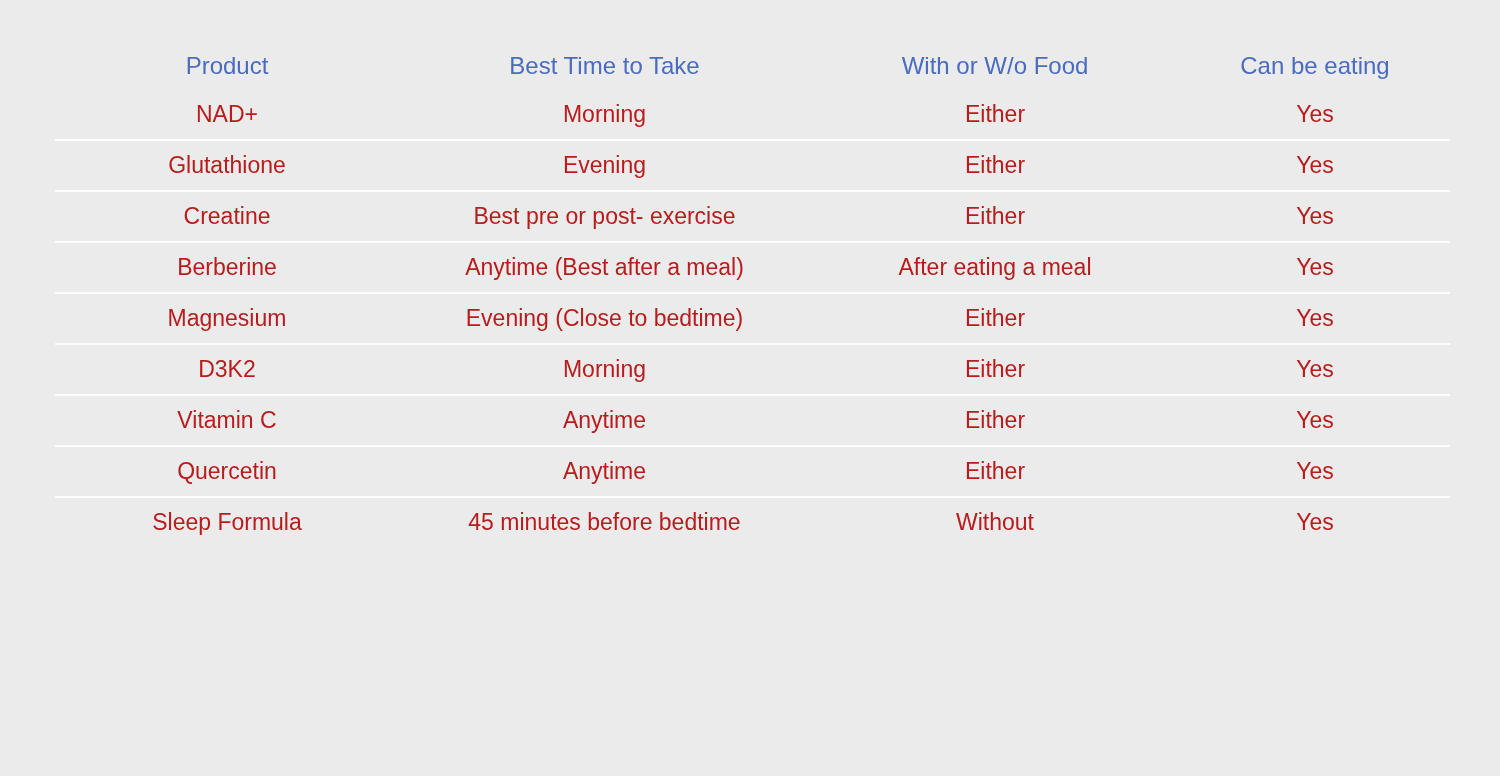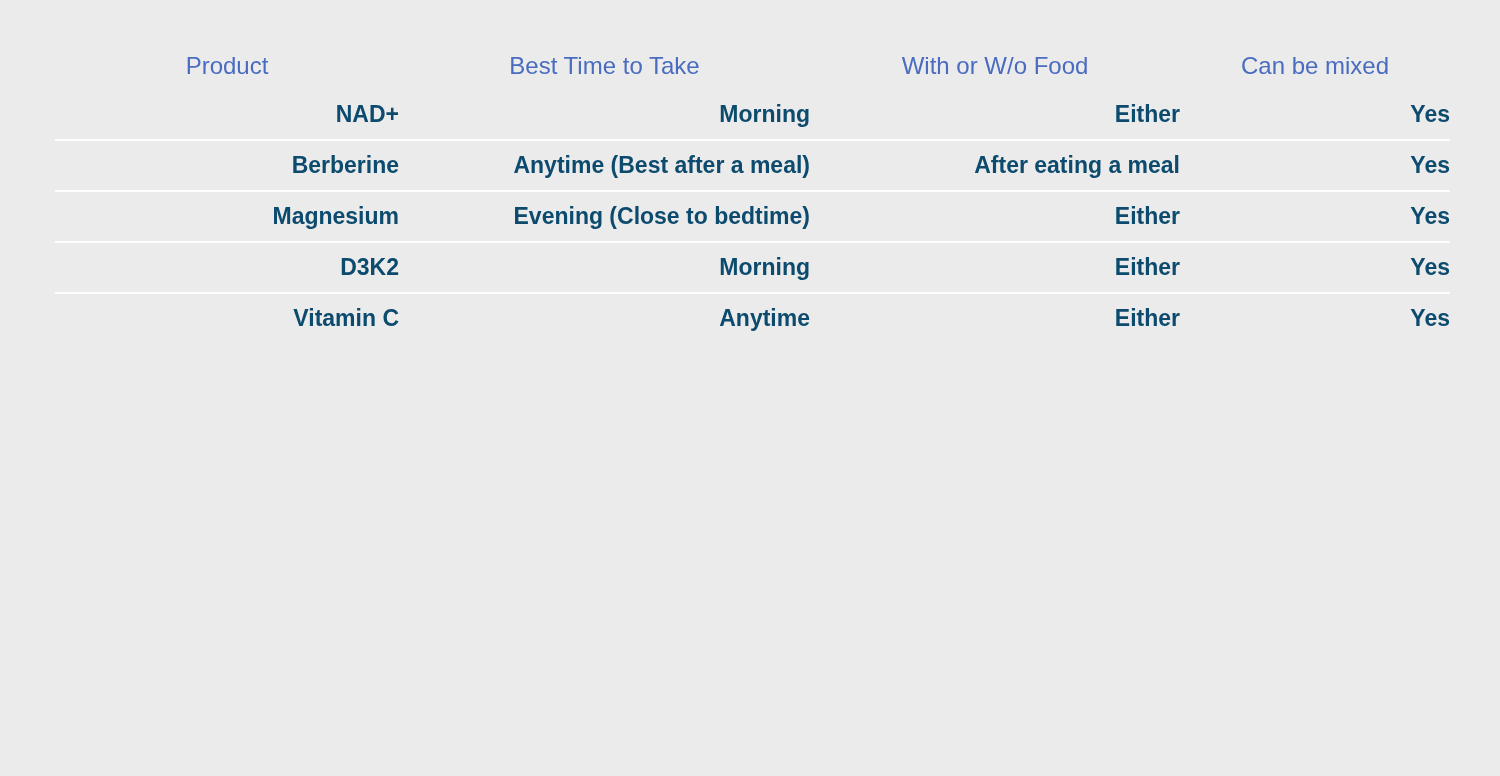--- a/index.html
+++ b/index.html
@@ -43,24 +43,24 @@
     text-align: center;
     padding: 0;
     height: 49px;
     line-height: 49px;
     vertical-align: middle;
     border: none;
     white-space: nowrap;
   }
 
   tbody td {
-    font-weight: bold;
+    font-weight: normal;
     font-size: 23px;
-    color: #0c4a6e;
-    text-align: right;
+    color: #b91c1c;
+    text-align: center;
     padding: 0;
     height: 49px;
     line-height: 49px;
     vertical-align: middle;
     white-space: nowrap;
     border-top: 2px solid #fdfdfd;
   }
 
   tbody tr:first-child td {
     border-top: none;
@@ -79,27 +79,39 @@
       <col class="c-product">
       <col class="c-best-time">
       <col class="c-food">
       <col class="c-mixed">
     </colgroup>
     <thead>
       <tr>
         <th>Product</th>
         <th>Best Time to Take</th>
         <th>With or W/o Food</th>
-        <th>Can be mixed</th>
+        <th>Can be eating</th>
       </tr>
     </thead>
     <tbody>
         <tr>
           <td>NAD+</td>
           <td>Morning</td>
+          <td>Either</td>
+          <td>Yes</td>
+        </tr>
+        <tr>
+          <td>Glutathione</td>
+          <td>Evening</td>
+          <td>Either</td>
+          <td>Yes</td>
+        </tr>
+        <tr>
+          <td>Creatine</td>
+          <td>Best pre or post- exercise</td>
           <td>Either</td>
           <td>Yes</td>
         </tr>
         <tr>
           <td>Berberine</td>
           <td>Anytime (Best after a meal)</td>
           <td>After eating a meal</td>
           <td>Yes</td>
         </tr>
         <tr>
@@ -113,15 +125,27 @@
           <td>Morning</td>
           <td>Either</td>
           <td>Yes</td>
         </tr>
         <tr>
           <td>Vitamin C</td>
           <td>Anytime</td>
           <td>Either</td>
           <td>Yes</td>
         </tr>
+        <tr>
+          <td>Quercetin</td>
+          <td>Anytime</td>
+          <td>Either</td>
+          <td>Yes</td>
+        </tr>
+        <tr>
+          <td>Sleep Formula</td>
+          <td>45 minutes before bedtime</td>
+          <td>Without</td>
+          <td>Yes</td>
+        </tr>
       </tbody>
   </table>
 </div>
 
 </body></html>

